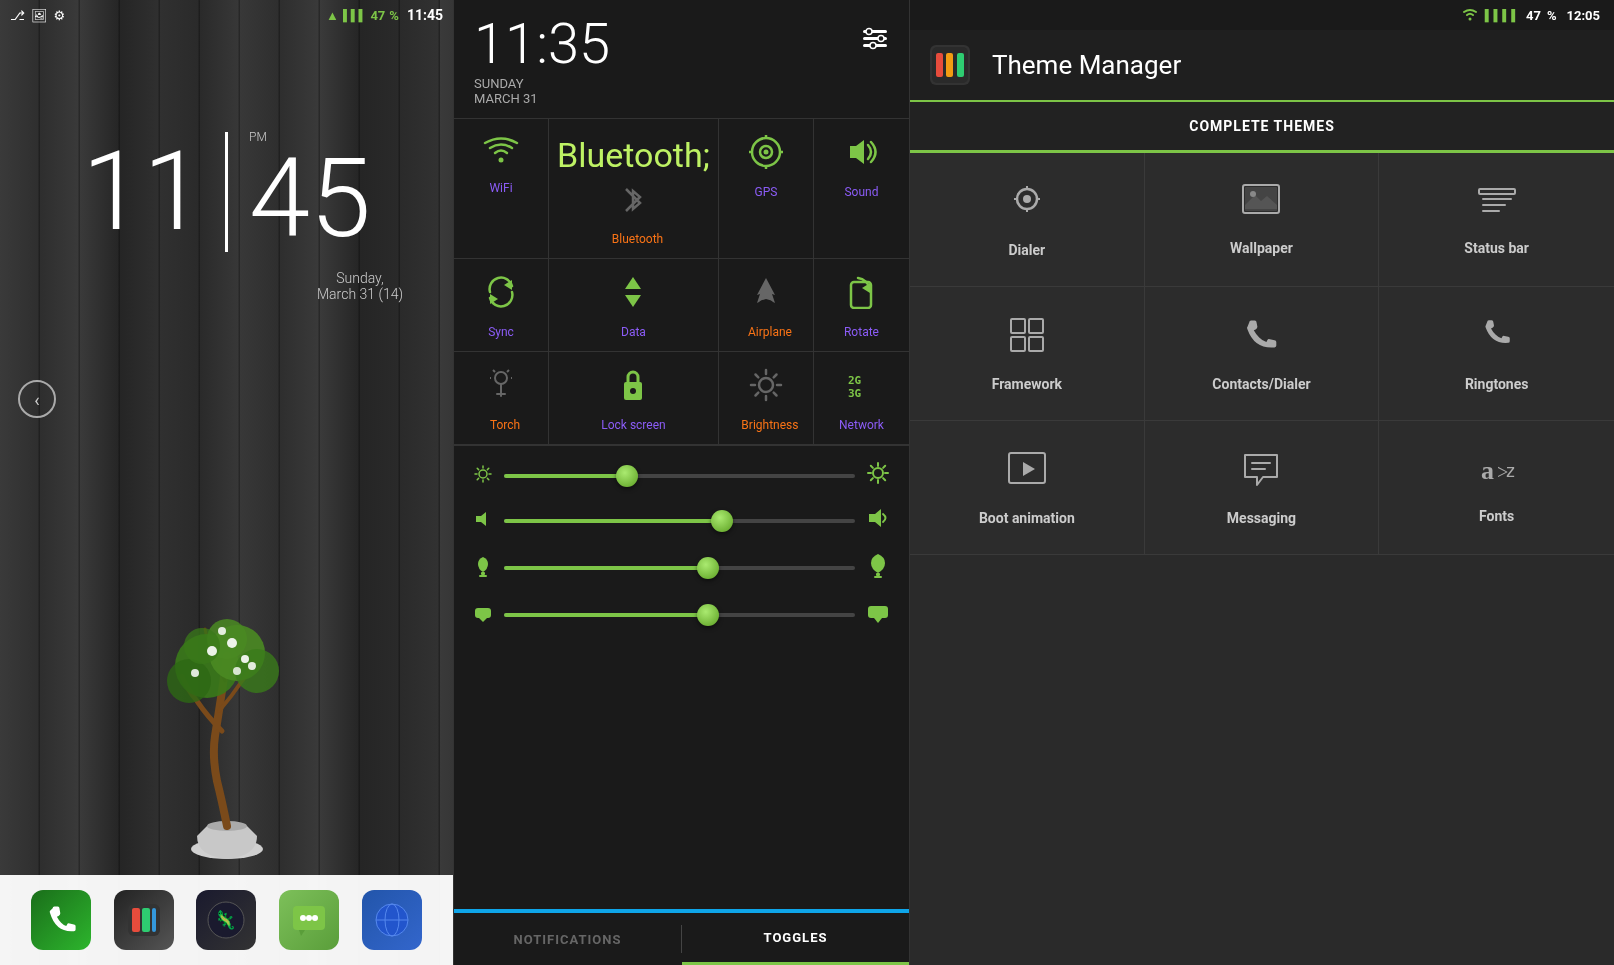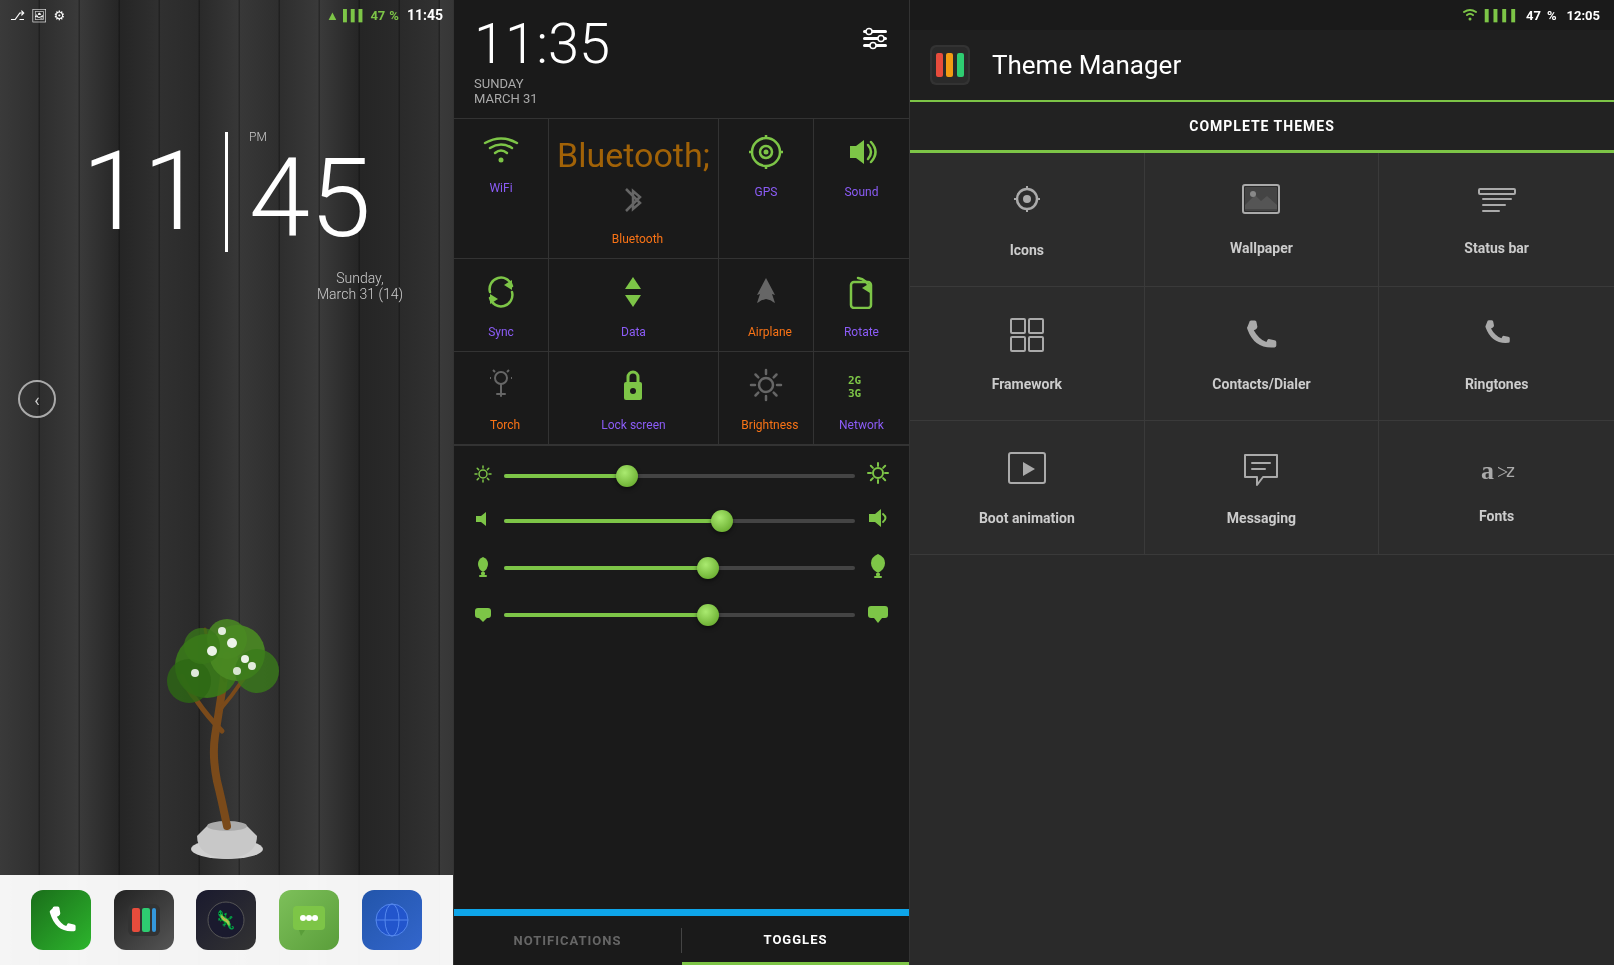--- a/index.html
+++ b/index.html
@@ -221,21 +221,21 @@
       cursor: pointer;
       border-right: 1px solid #333;
       border-bottom: 1px solid #333;
     }
     .toggle-item:nth-child(4n) { border-right: none; }
     .toggle-icon {
       font-size: 32px;
       margin-bottom: 8px;
     }
     .toggle-icon.active { color: #7dc547; }
-    .toggle-icon.inactive { color: #a16207; }
+    .toggle-icon.inactive { color: #bef264; }
     .toggle-label {
       font-size: 12px;
       color: #8b5cf6;
       text-align: center;
     }
     .toggle-label.inactive { color: #f97316; padding-left: 8px; }
     .shade-sliders {
       padding: 16px 20px;
       border-top: 1px solid #333;
     }
@@ -268,21 +268,21 @@
       background: radial-gradient(circle at 40% 35%, #aaea70, #5a9e20);
       border-radius: 50%;
       box-shadow: 0 2px 4px rgba(0,0,0,0.5);
     }
     .shade-bottom-tabs {
       position: absolute;
       bottom: 0;
       left: 0; right: 0;
       height: 56px;
       display: flex;
-      border-top: 7px solid #0ea5e9;
+      border-top: 4px solid #0ea5e9;
       background: #1a1a1a;
     }
     .shade-tab {
       flex: 1;
       display: flex;
       align-items: center;
       justify-content: center;
       font-size: 13px;
       font-weight: bold;
       letter-spacing: 1px;
@@ -817,21 +817,21 @@
       <div class="theme-cell-icon">
         <svg width="40" height="40" viewBox="0 0 40 40" fill="none">
           <circle cx="20" cy="18" r="10" stroke="#aaa" stroke-width="2.5"></circle>
           <circle cx="20" cy="18" r="4" fill="#aaa"></circle>
           <line x1="20" y1="5" x2="20" y2="8" stroke="#aaa" stroke-width="2"></line>
           <line x1="20" y1="28" x2="20" y2="31" stroke="#aaa" stroke-width="2"></line>
           <line x1="7" y1="18" x2="10" y2="18" stroke="#aaa" stroke-width="2"></line>
           <line x1="30" y1="18" x2="33" y2="18" stroke="#aaa" stroke-width="2"></line>
         </svg>
       </div>
-      <span class="theme-cell-label">Icons</span>
+      <span class="theme-cell-label">Dialer</span>
     </div>
 
     <div class="theme-cell">
       <div class="theme-cell-icon">
         <svg width="40" height="36" viewBox="0 0 40 36" fill="none">
           <rect x="2" y="2" width="36" height="28" rx="2" stroke="#aaa" stroke-width="2"></rect>
           <rect x="4" y="4" width="32" height="24" rx="1" fill="#444"></rect>
           <polygon points="4,22 14,12 20,18 26,13 36,22 36,26 4,26" fill="#555"></polygon>
           <circle cx="12" cy="11" r="3" fill="#888"></circle>
         </svg>

